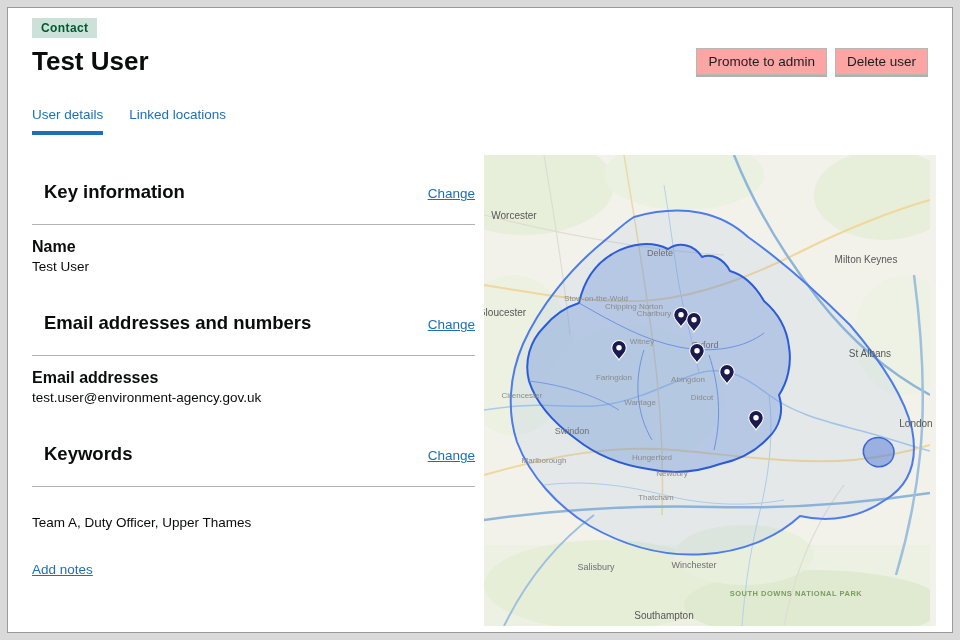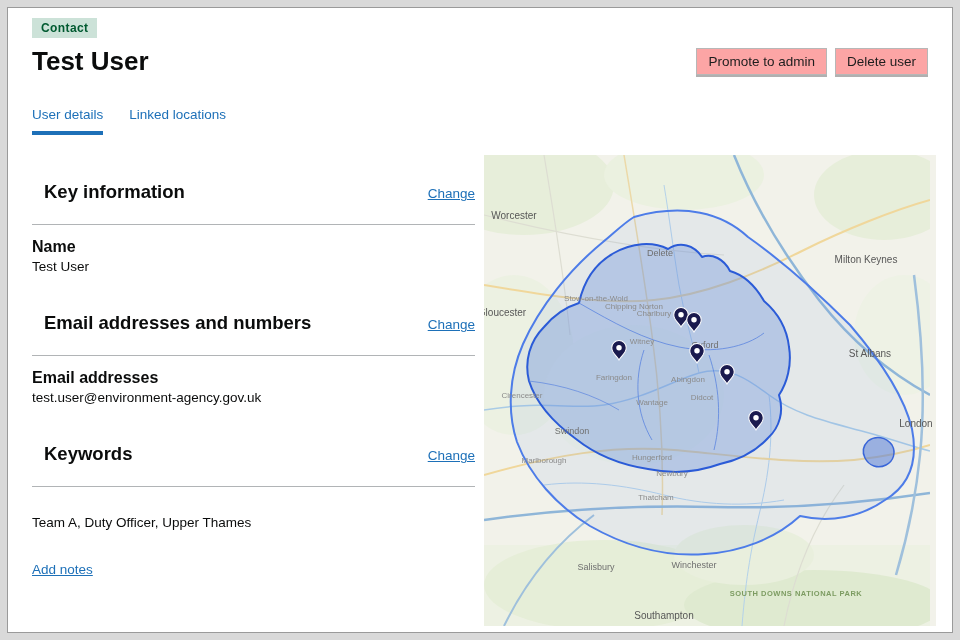--- a/index.html
+++ b/index.html
@@ -149,21 +149,21 @@
         <span class="ml city" style="left: 382px; top: 104px;">Milton Keynes</span>
         <span class="ml city" style="left: 386px; top: 198px;">St Albans</span>
         <span class="ml city" style="left: 432px; top: 268px;">London</span>
         <span class="ml small" style="left: 112px; top: 143px;">Stow-on-the-Wold</span>
         <span class="ml small" style="left: 150px; top: 126px; margin-top: 25px;">Chipping Norton</span>
         <span class="ml small" style="left: 170px; top: 158px;">Charlbury</span>
         <span class="ml small" style="left: 158px; top: 186px;">Witney</span>
         <span class="ml town" style="left: 221px; top: 190px;">Oxford</span>
         <span class="ml small" style="left: 204px; top: 224px;">Abingdon</span>
         <span class="ml small" style="left: 130px; top: 222px;">Faringdon</span>
-        <span class="ml small" style="left: 168px; top: 247px;">Wantage</span>
+        <span class="ml small" style="left: 156px; top: 247px;">Wantage</span>
         <span class="ml small" style="left: 218px; top: 242px;">Didcot</span>
         <span class="ml small" style="left: 38px; top: 240px;">Cirencester</span>
         <span class="ml town" style="left: 88px; top: 276px;">Swindon</span>
         <span class="ml small" style="left: 60px; top: 294px; margin-top: 11px;">Marlborough</span>
         <span class="ml small" style="left: 128px; top: 302px; margin-left: 40px;">Hungerford</span>
         <span class="ml small" style="left: 172px; top: 299px; margin-top: 43px;">Thatcham</span>
         <span class="ml small" style="left: 188px; top: 318px;">Newbury</span>
         <span class="ml town" style="left: 112px; top: 412px;">Salisbury</span>
         <span class="ml town" style="left: 210px; top: 410px;">Winchester</span>
         <span class="ml city" style="left: 180px; top: 460px;">Southampton</span>

